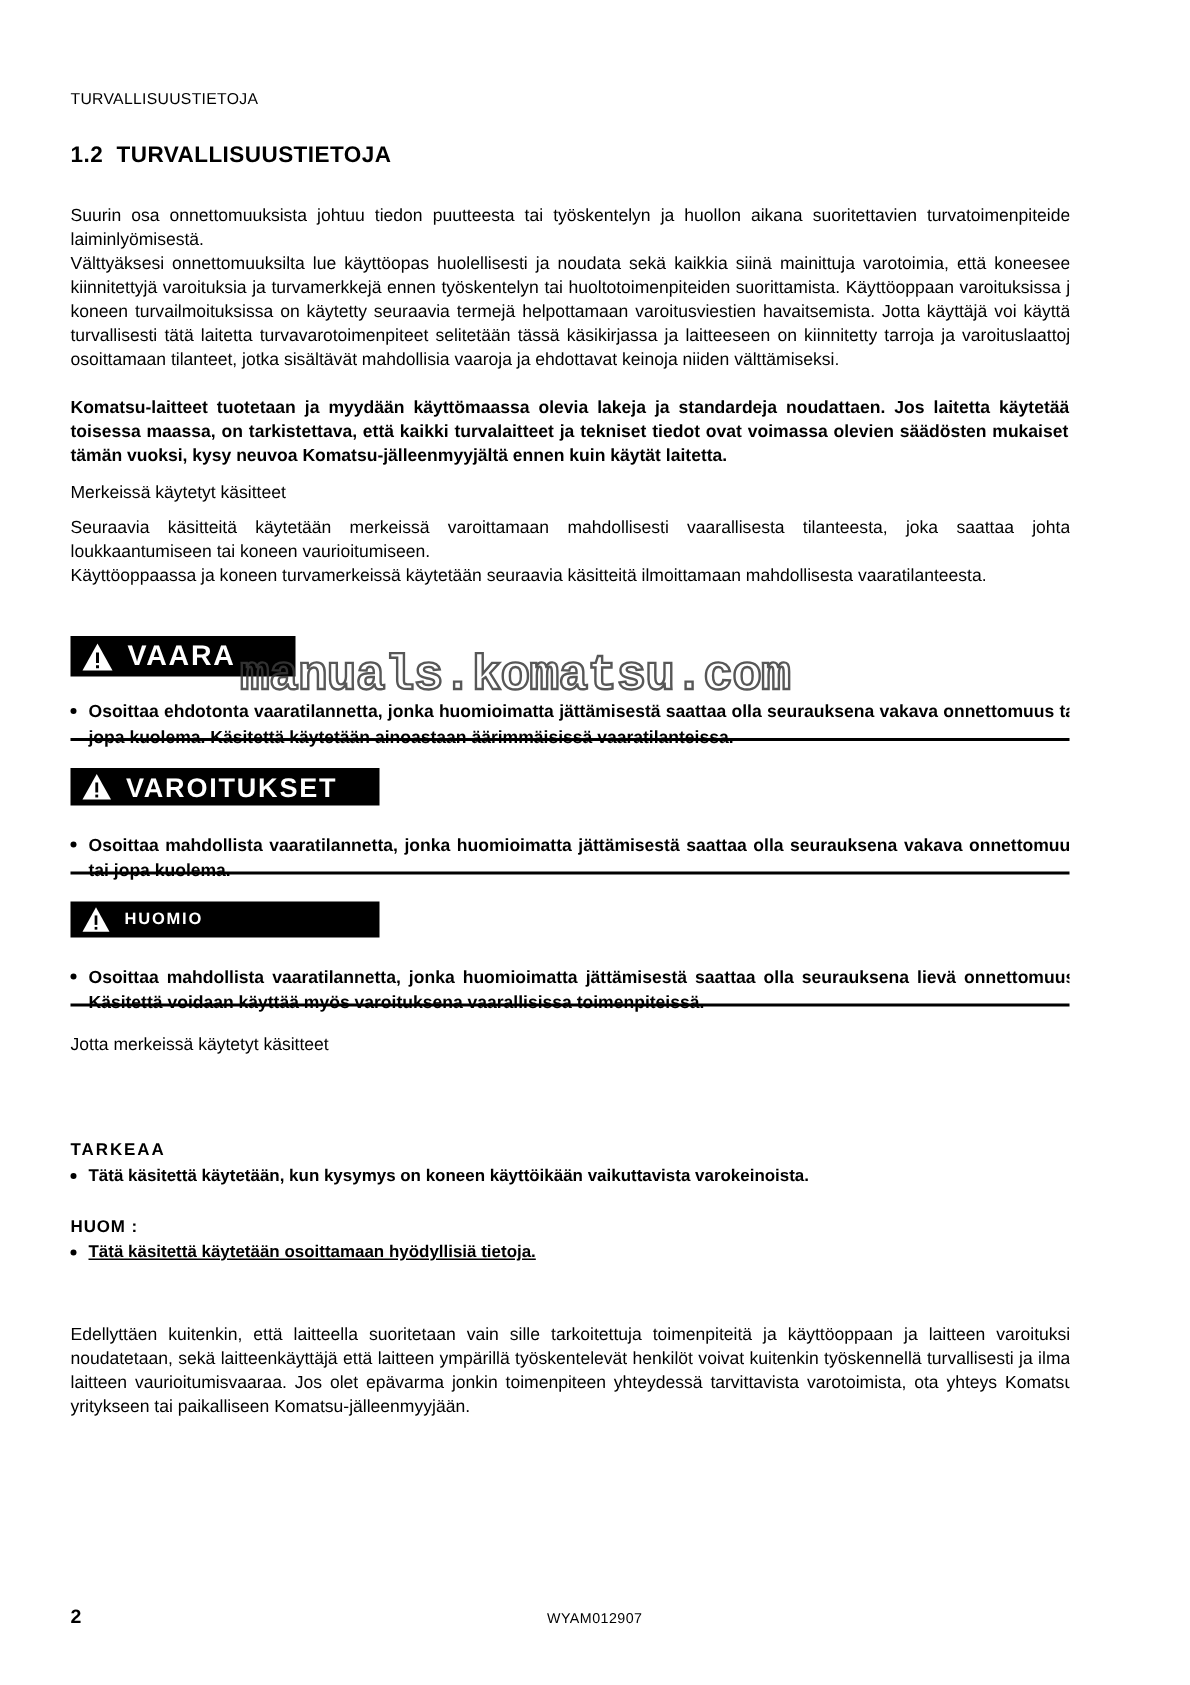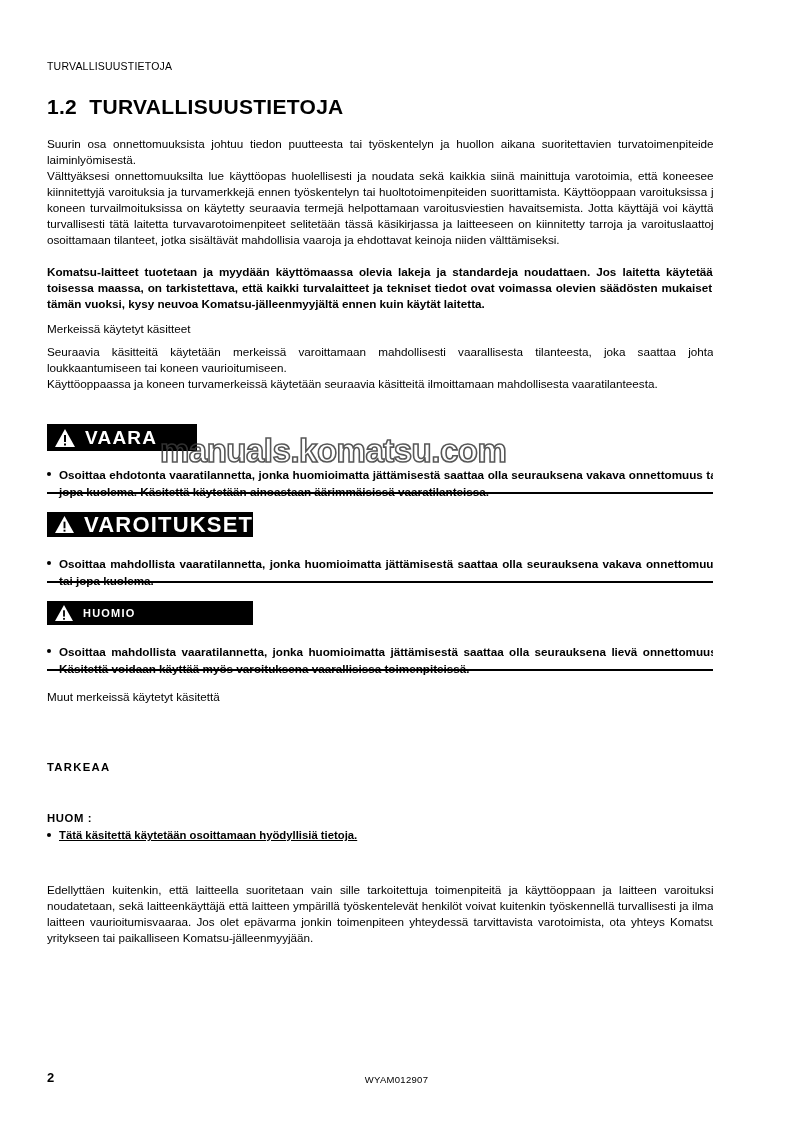--- a/index.html
+++ b/index.html
@@ -23,21 +23,21 @@
     left: 47px;
     top: 60px;
     font-size: 10.5px;
     letter-spacing: 0.2px;
   }
 
   .title {
     position: absolute;
     left: 47px;
     top: 95px;
-    font-size: 21px;
+    font-size: 15px;
     font-weight: bold;
     letter-spacing: 0.3px;
     white-space: pre;
   }
 
   .body-block {
     position: absolute;
     left: 47px;
     width: 673px;
     font-size: 11.7px;
@@ -76,21 +76,21 @@
     color: #ffffff;
     font-weight: bold;
     letter-spacing: 1.2px;
     white-space: nowrap;
     line-height: 1;
   }
 
   .banner-danger   { top: 424px; height: 27px; width: 150px; }
   .banner-danger   .word { font-size: 19px; }
   .banner-warning  { top: 512px; height: 25px; width: 206px; }
-  .banner-warning  .word { font-size: 22px; }
+  .banner-warning  .word { font-size: 18px; }
   .banner-caution  { top: 601px; height: 24px; width: 206px; }
   .banner-caution  .word { font-size: 11px; }
 
   .bullet-block {
     position: absolute;
     left: 47px;
     width: 673px;
     font-size: 11.7px;
     font-weight: bold;
     line-height: 16.5px;
@@ -168,20 +168,21 @@
     left: 160px;
     top: 432px;
     font-size: 33px;
     font-weight: bold;
     letter-spacing: -0.5px;
     color: transparent;
     -webkit-text-stroke: 1.6px #3a3a3a;
     white-space: nowrap;
     pointer-events: none;
     opacity: 0.85;
+    font-family: Liberation Mono, monospace;
   }
 </style>
 </head>
 <body>
 
 <div class="page">
 
   <div class="running-head">TURVALLISUUSTIETOJA</div>
 
   <div class="title">1.2  TURVALLISUUSTIETOJA</div>
@@ -255,25 +256,29 @@
     <span class="word">HUOMIO</span>
   </div>
 
   <div class="bullet-block" style="top:632px;">
     <span class="bdot"></span>
     <span class="btext">Osoittaa mahdollista vaaratilannetta, jonka huomioimatta jättämisestä saattaa olla seurauksena lievä onnettomuus. Käsitettä voidaan käyttää myös varoituksena vaarallisissa toimenpiteissä.</span>
   </div>
 
   <div class="rule" style="top:669px;"></div>
 
-  <div class="subhead" style="top:690px;">Muut merkeissä käytetyt käsitettä</div>
+  <div class="subhead" style="top:690px;">Jotta merkeissä käytetyt käsitteet</div>
 
 
   <div class="small-head" style="top:761px;">TARKEAA</div>
 
+  <div class="small-bullet" style="top:777px;">
+    <span class="bdot"></span>
+    <span class="btext">Tätä käsitettä käytetään, kun kysymys on koneen käyttöikään vaikuttavista varokeinoista.</span>
+  </div>
 
   <div class="small-head" style="top:812px; letter-spacing:0.6px;">HUOM :</div>
 
   <div class="small-bullet" style="top:828px;text-decoration:underline;">
     <span class="bdot"></span>
     <span class="btext">Tätä käsitettä käytetään osoittamaan hyödyllisiä tietoja.</span>
   </div>
 
 
   <div class="body-block" style="top:882px;">

